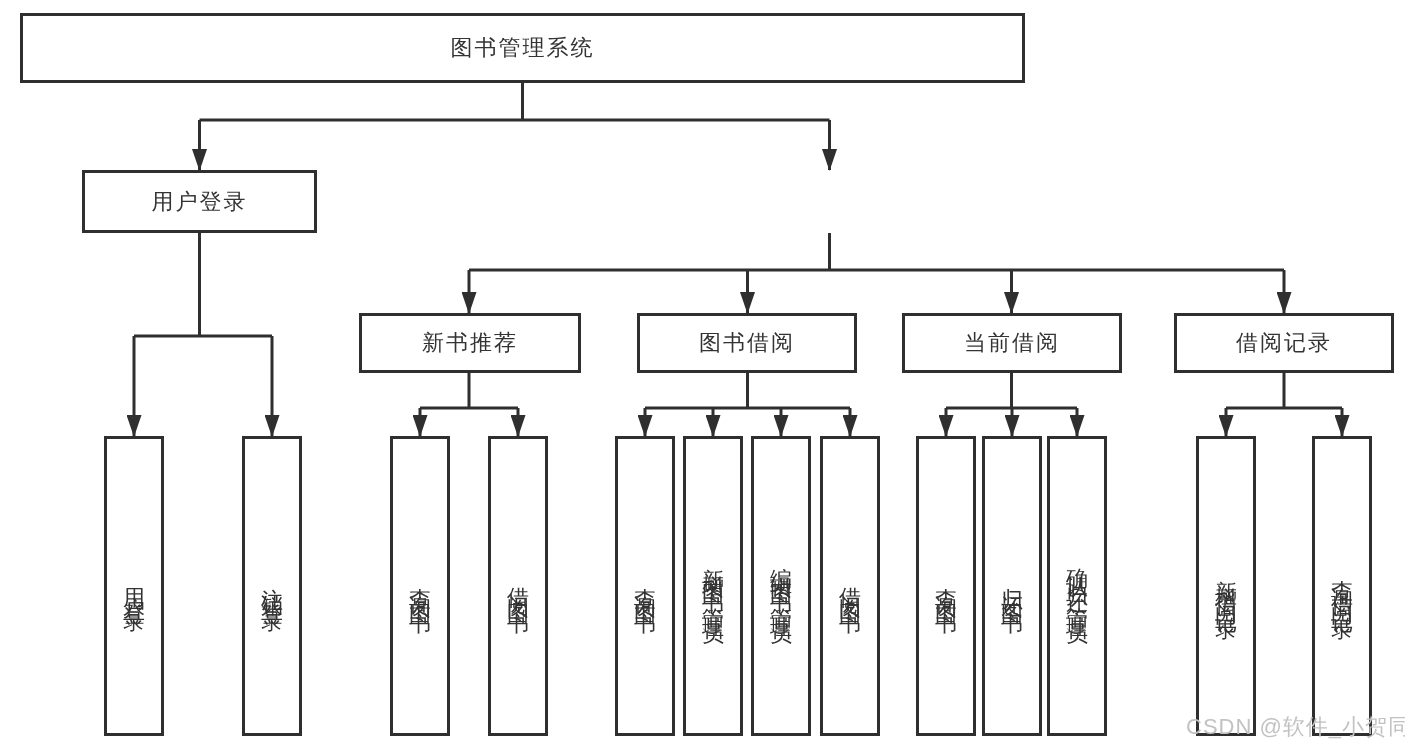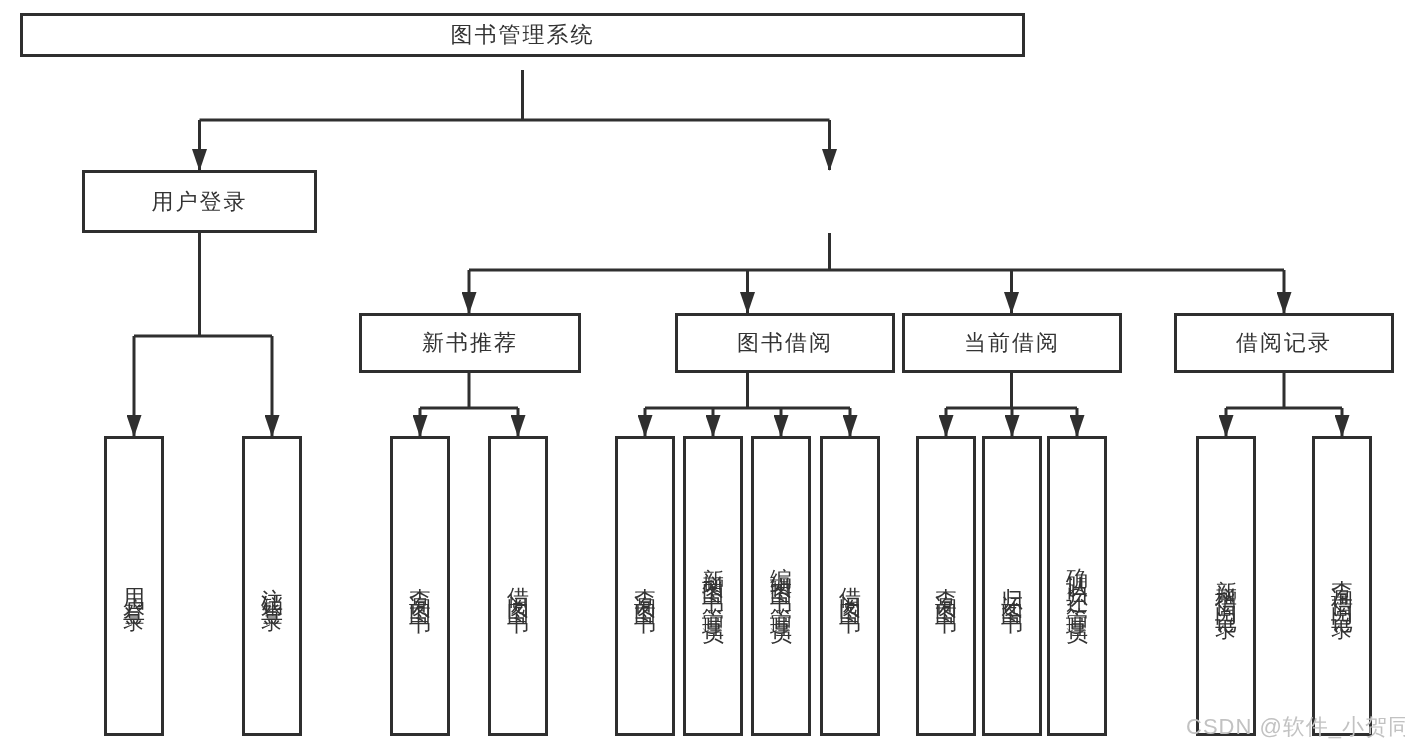--- a/index.html
+++ b/index.html
@@ -101,32 +101,32 @@
     <path class="skel" d="M1011.5,373 V408 M946,408 H1077"></path>
     <path class="arrow" marker-end="url(#arr)" d="M946,408 V436"></path>
     <path class="arrow" marker-end="url(#arr)" d="M1012,408 V436"></path>
     <path class="arrow" marker-end="url(#arr)" d="M1077,408 V436"></path>
 
     <path class="skel" d="M1284,373 V408 M1226,408 H1342"></path>
     <path class="arrow" marker-end="url(#arr)" d="M1226,408 V436"></path>
     <path class="arrow" marker-end="url(#arr)" d="M1342,408 V436"></path>
   </svg>
 
-  <div class="node h" style="left:20px; top:13px; width:1005px; height:44px;text-align:center;">
+  <div class="node h" style="left:20px; top:13px; width:1005px; height:70px;text-align:center;">
     <span>图书管理系统</span>
   </div>
 
   <div class="node h" style="left:82px; top:170px; width:235px; height:63px;">
     <span>用户登录</span>
   </div>
 
   <div class="node h" style="left:359px; top:313px; width:222px; height:60px;">
     <span>新书推荐</span>
   </div>
-  <div class="node h" style="left:675px; top:313px; width:220px; height:60px;">
+  <div class="node h" style="left:637px; top:313px; width:220px; height:60px;">
     <span>图书借阅</span>
   </div>
   <div class="node h" style="left:902px; top:313px; width:220px; height:60px;">
     <span>当前借阅</span>
   </div>
   <div class="node h" style="left:1174px; top:313px; width:220px; height:60px;">
     <span>借阅记录</span>
   </div>
 
   <div class="node v" style="left:104px; top:436px; width:60px; height:300px;">

